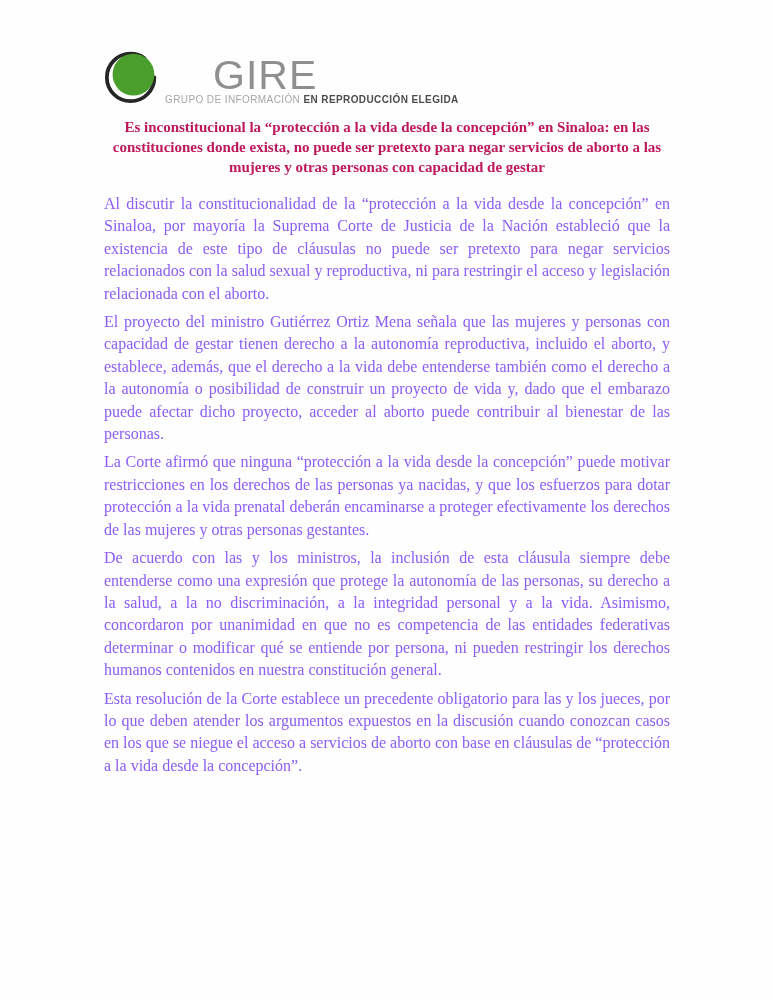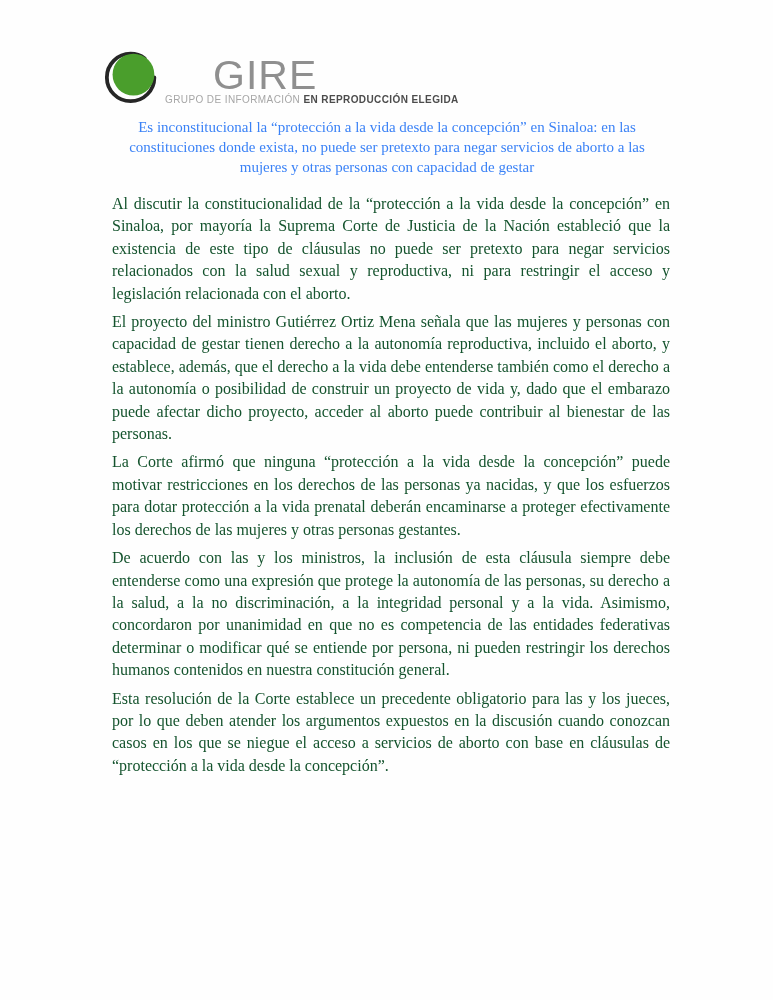--- a/index.html
+++ b/index.html
@@ -61,30 +61,30 @@
     text-align: right;
     font-size: 15.5px;
     line-height: 20px;
     color: #4a4a4a;
     margin: 0 0 24px 0;
   }
   .doc-title {
     text-align: center;
     font-size: 15px;
     line-height: 20px;
-    font-weight: 400;
-    color: #3b82f6;
+    font-weight: 700;
+    color: #be185d;
     margin: 0 0 16px 0;
   }
   .body-par {
     text-align: justify;
     font-size: 16px;
     line-height: 22.4px;
-    color: #14532d;
-    margin: 0 0 6px 8px;
+    color: #8b5cf6;
+    margin: 0 0 6px 0;
   }
   .small-par {
     text-align: justify;
     font-size: 14px;
     line-height: 21.5px;
     color: #4a4a4a;
     margin: 10px 0 8px 0;
   }
   .small-par.last { margin-top: 9px; }
 </style>

